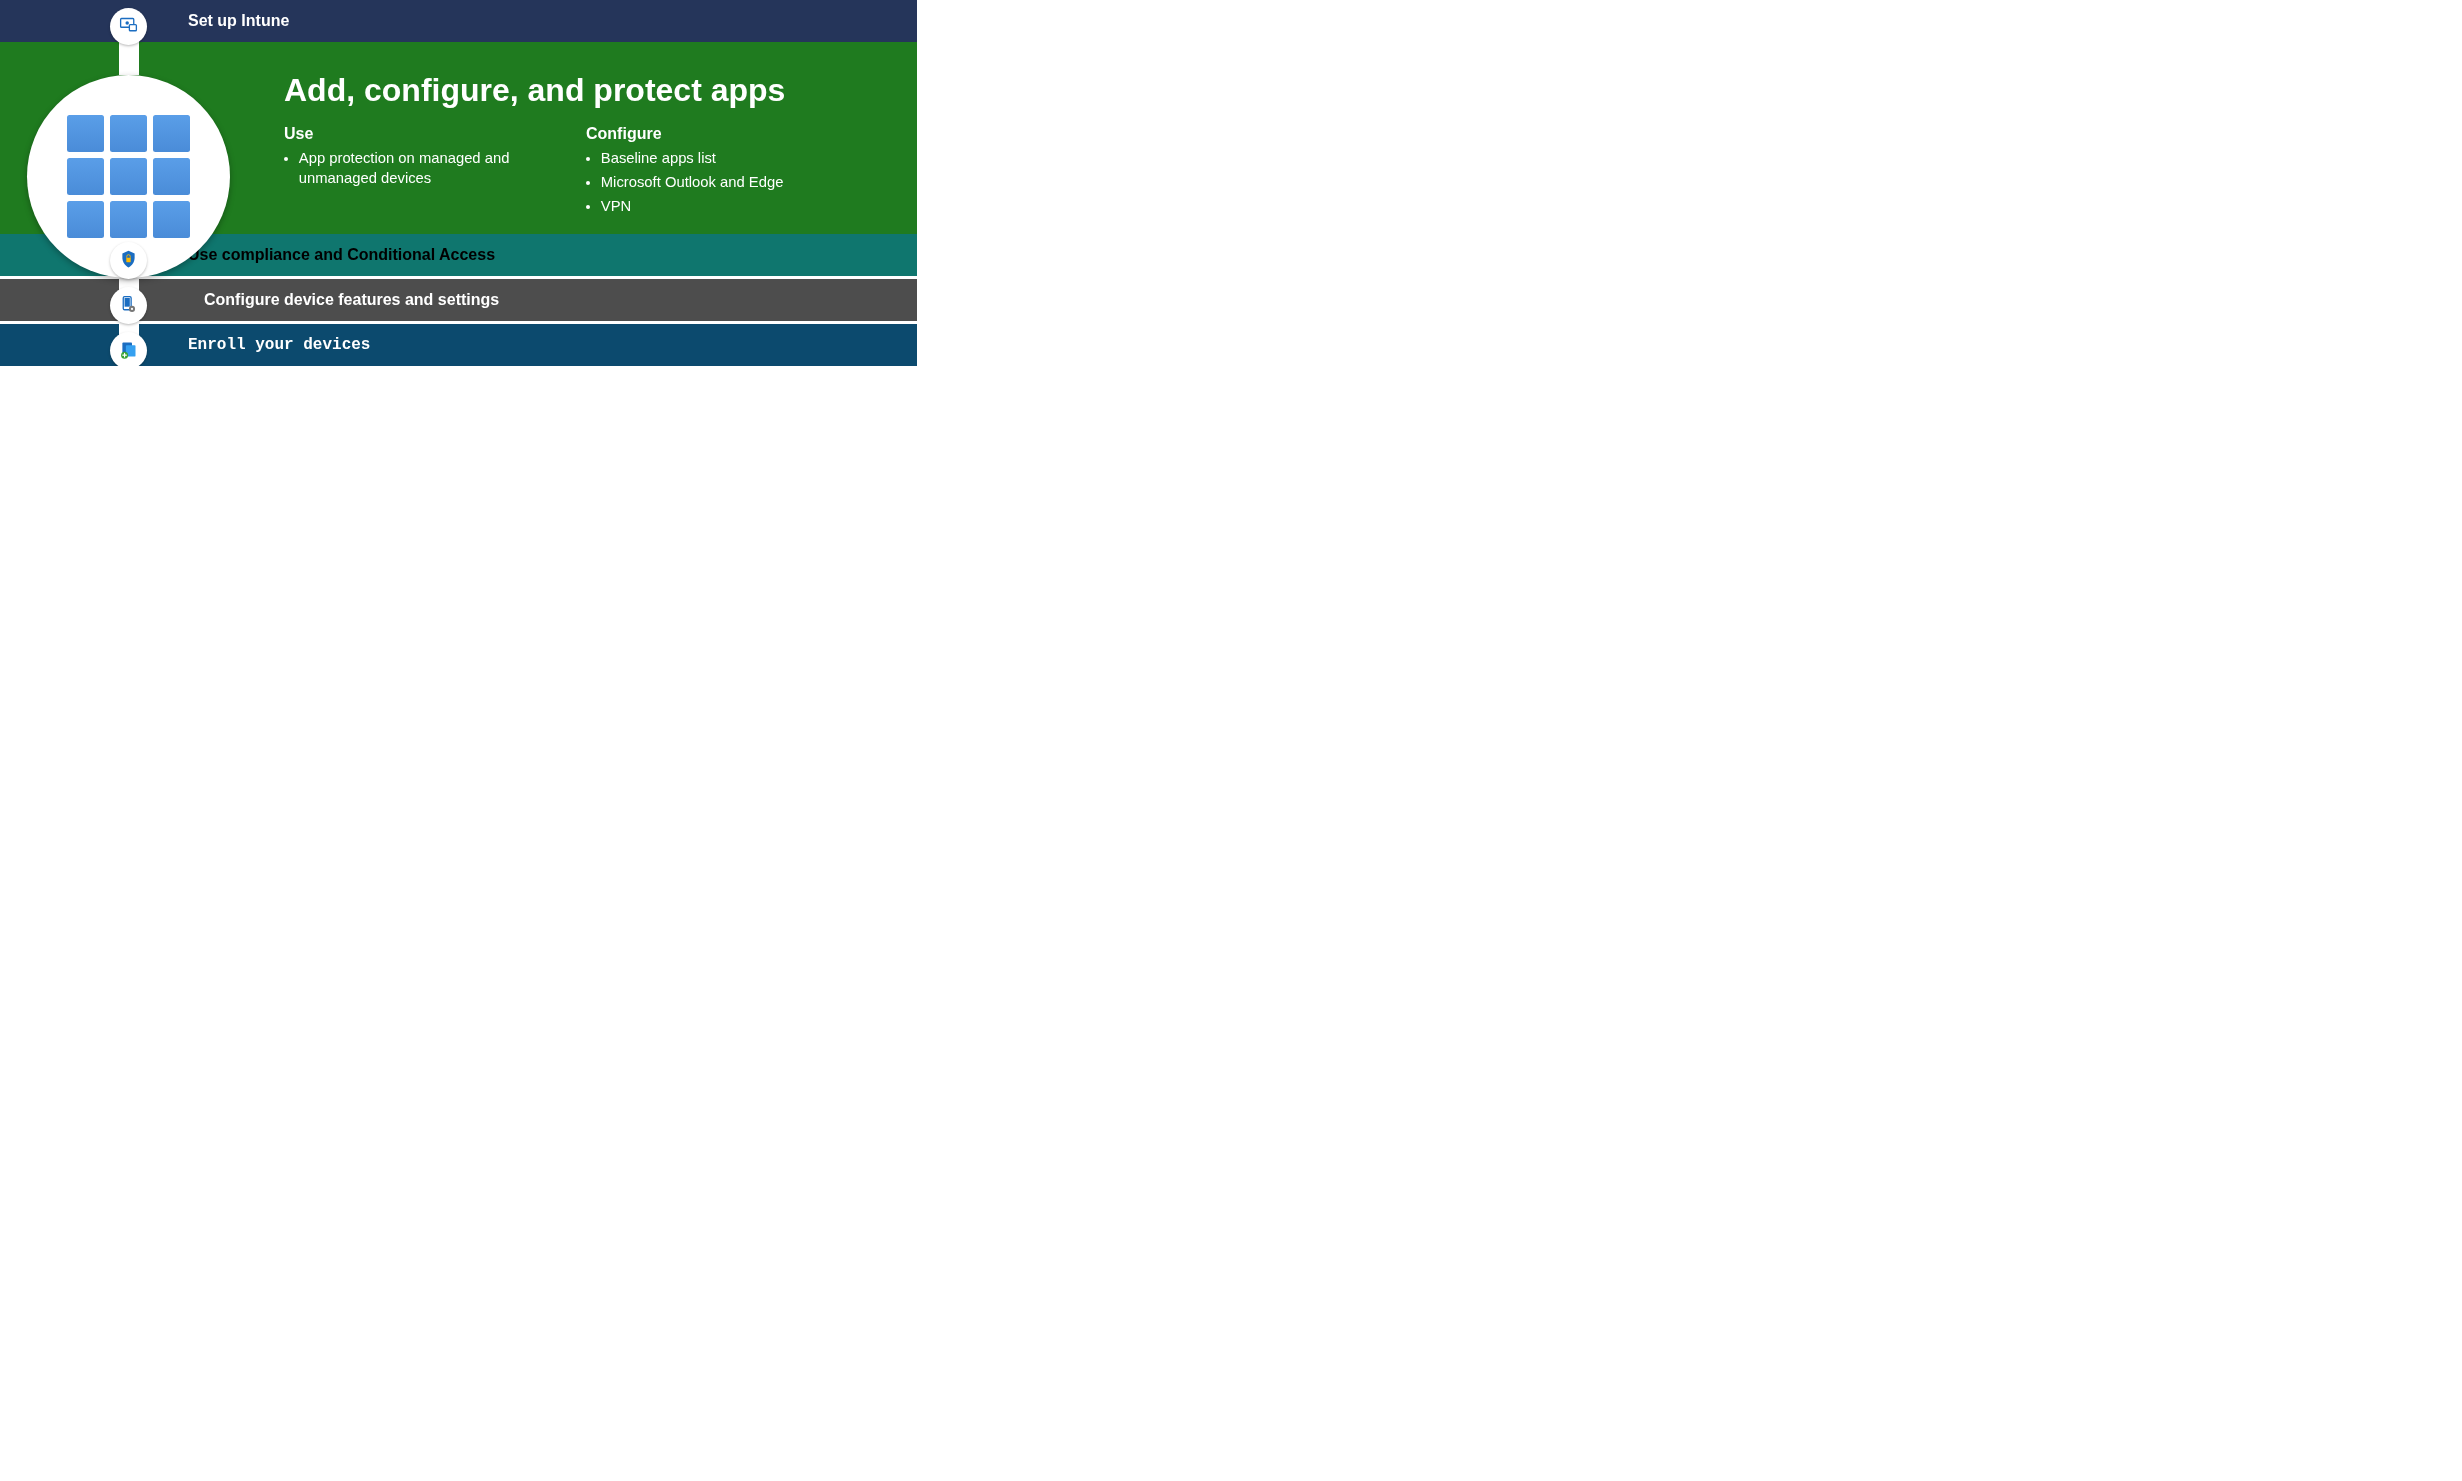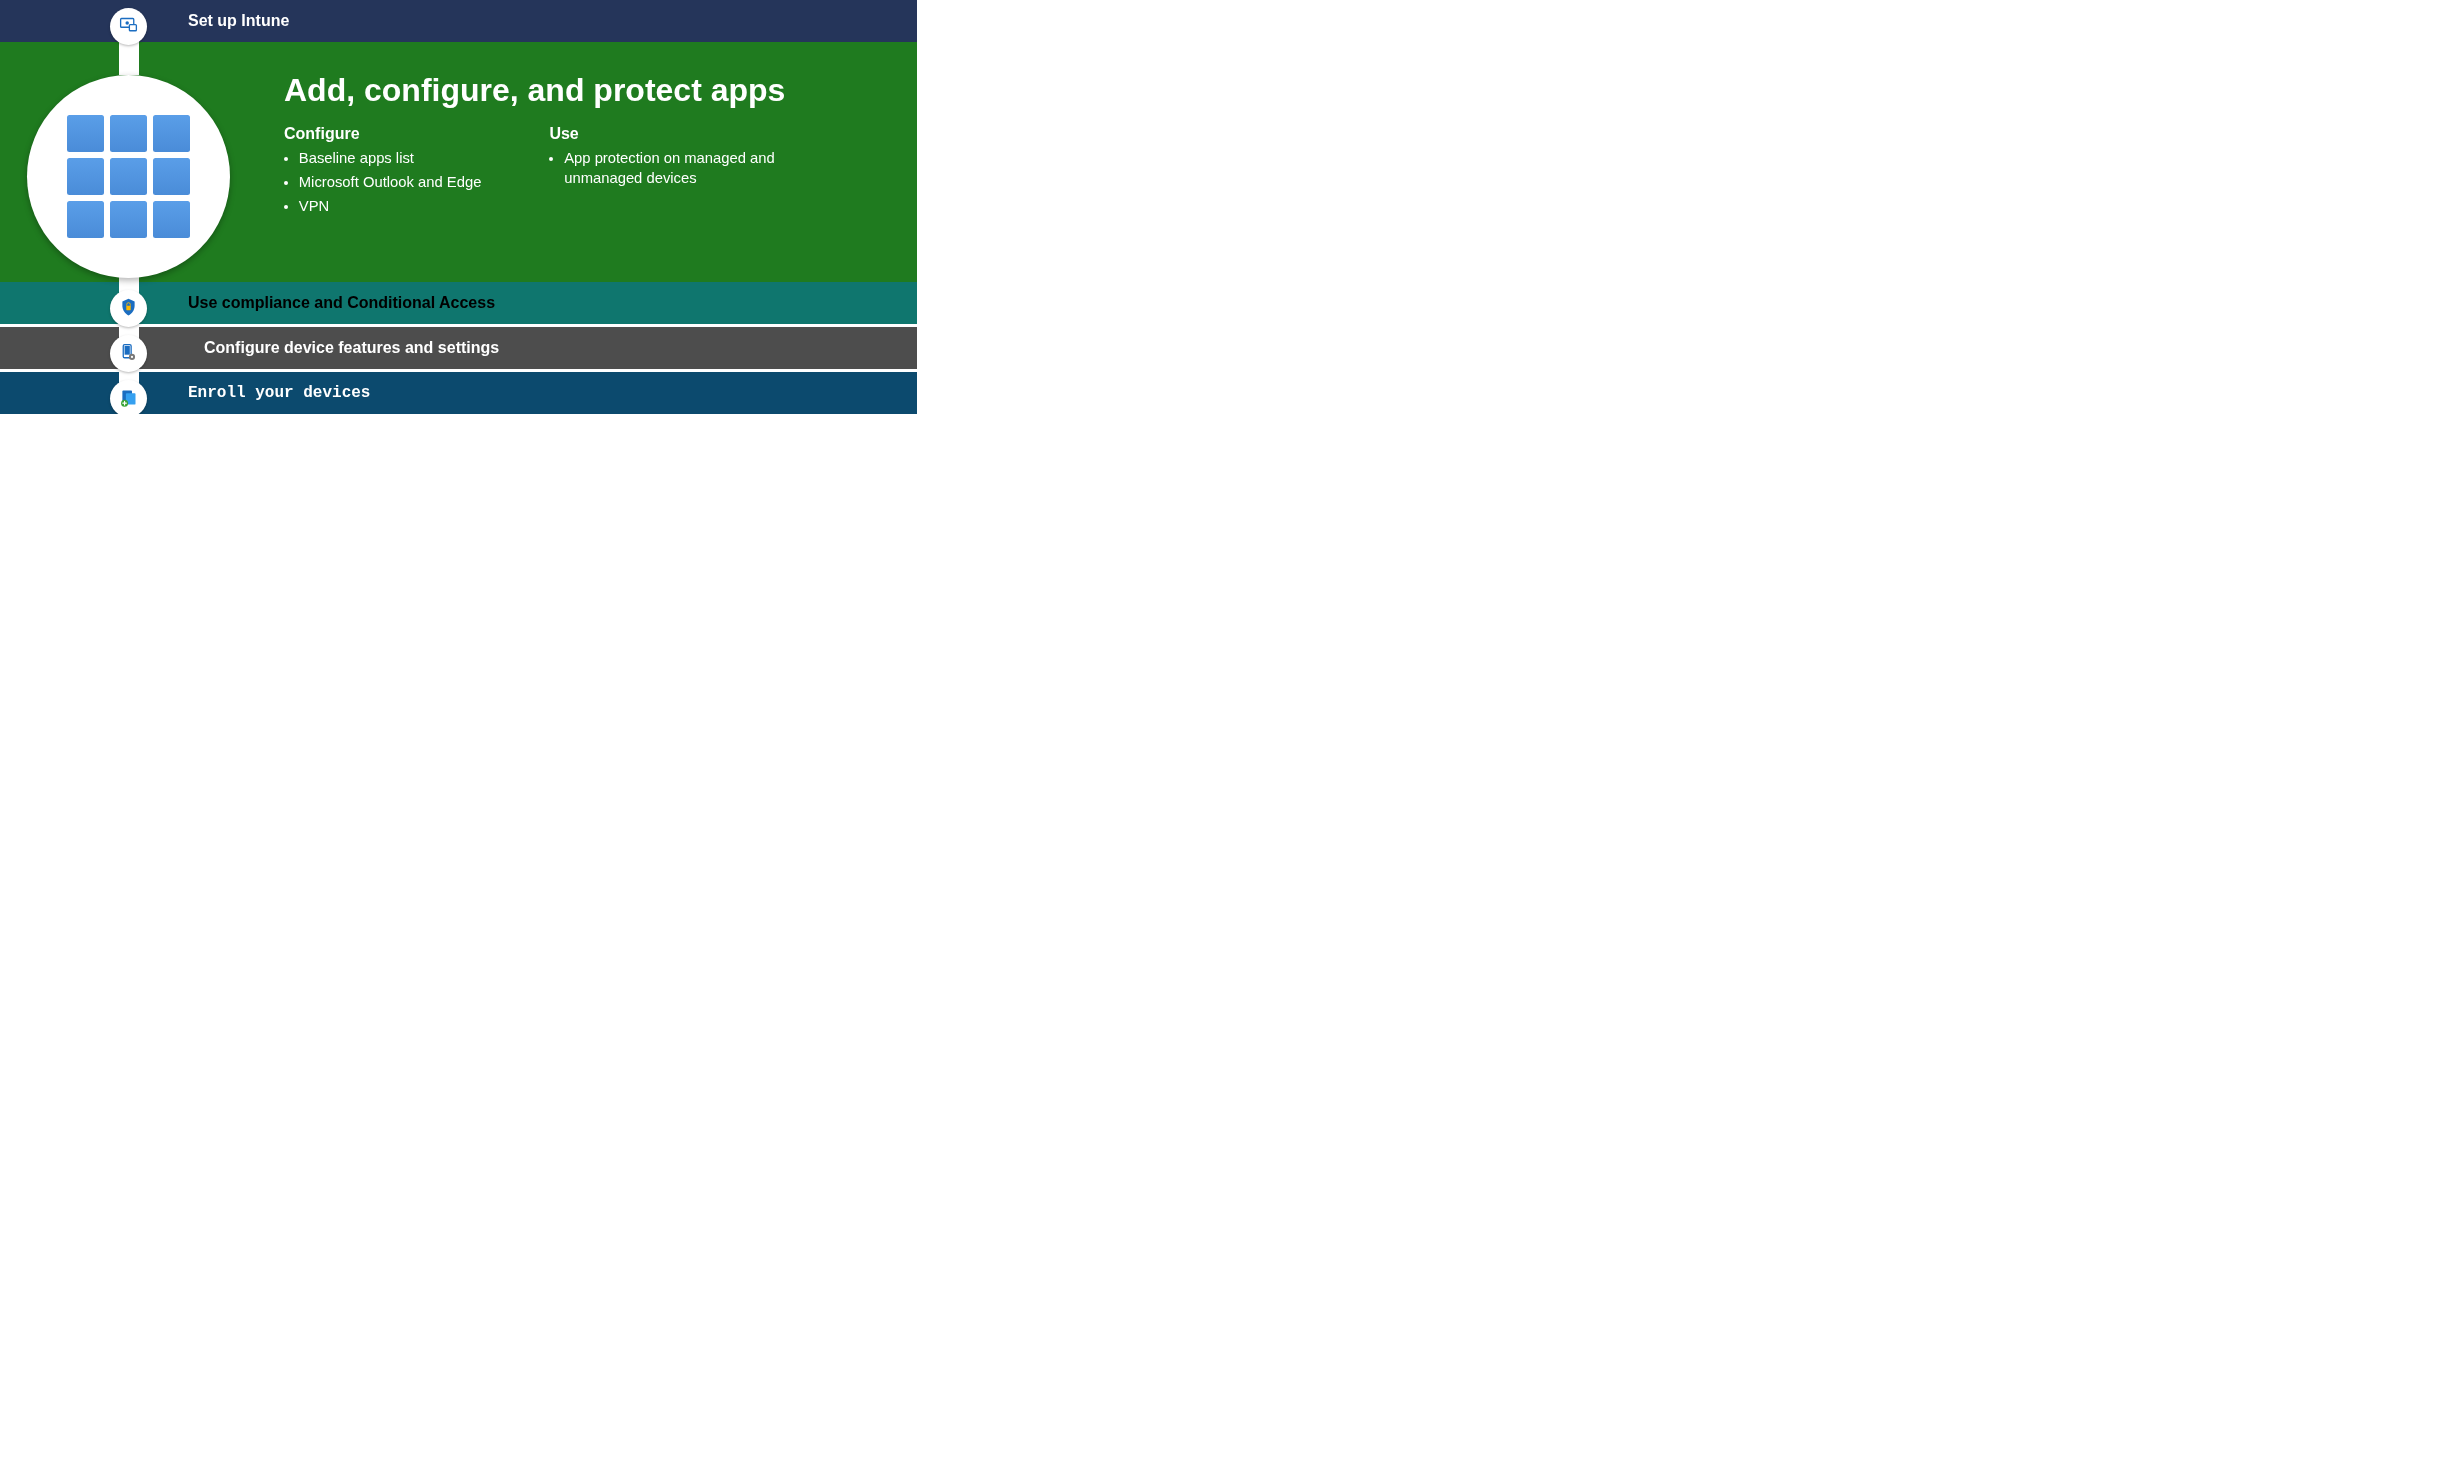--- a/index.html
+++ b/index.html
@@ -1,20 +1,20 @@
 <!DOCTYPE html>
 <html style="font-size:9.8px"><head>
 <meta charset="utf-8">
 <style>
   html,body{margin:0;padding:0;font-family:"Segoe UI",Arial,sans-serif;}
   body{width:917px;}
   .row{position:relative;display:flex;align-items:center;}
   .slim{height:42px;}
   .nav   {background:#25355a;color:#fff;}
-  .green {background:#1f7b1f;color:#fff;height:240px;align-items:flex-start;}
+  .green {background:#1f7b1f;color:#fff;height:192px;align-items:flex-start;}
   .yellow{background:#0f766e;color:#000;}
   .grey  {background:#4d4d4d;color:#fff;padding-left:16px;}
   .blue  {background:#0c4a6e;color:#fff;font-family:Liberation Mono, monospace;}
   .slim-label{font-size:16px;font-weight:600;margin-left:188px;}
   .connector{position:absolute;left:119px;width:19.7px;background:#fff;z-index:1;}
   .circle-sm{position:absolute;left:110px;width:37px;height:37px;border-radius:50%;background:#fff;display:flex;align-items:center;justify-content:center;z-index:2;box-shadow:0 1.2px 2.5px rgba(0,0,0,.25);}
   .circle-sm svg{width:21px;height:21px;}
   .circle-lg{position:absolute;left:27px;top:33px;width:203px;height:203px;border-radius:50%;background:#fff;display:flex;align-items:center;justify-content:center;z-index:2;box-shadow:0 2.5px 6.2px rgba(0,0,0,.3);}
   .grid-icon{display:grid;grid-template-columns:repeat(3,37px);grid-template-rows:repeat(3,37px);gap:6.2px;}
   .grid-icon div{background:linear-gradient(180deg,#5a9ee8 0%,#4a8cd8 100%);border-radius:2.5px;}
@@ -57,32 +57,32 @@
           <div></div>
           <div></div>
           <div></div>
           <div></div>
         </span>
     </span>
   </div>
   <div class="big-body">
     <h1 class="big-title">Add, configure, and protect apps</h1>
     <div class="cols">
+      <div class="col" style="max-width:234px">
+        <h3>Use</h3>
+        <ul>
+          <li>App protection on managed and unmanaged devices</li>
+        </ul>
+      </div>
       <div class="col">
         <h3>Configure</h3>
         <ul>
           <li>Baseline apps list</li>
           <li>Microsoft Outlook and Edge</li>
           <li>VPN</li>
-        </ul>
-      </div>
-      <div class="col" style="max-width:234px">
-        <h3>Use</h3>
-        <ul>
-          <li>App protection on managed and unmanaged devices</li>
         </ul>
       </div>
     </div>
   </div>
 </div>
 
 <div class="row slim yellow">
   <div class="connector" style="top:0;height:53px;"></div>
   <div class="circle-sm" style="top:8px;">
     <span>

